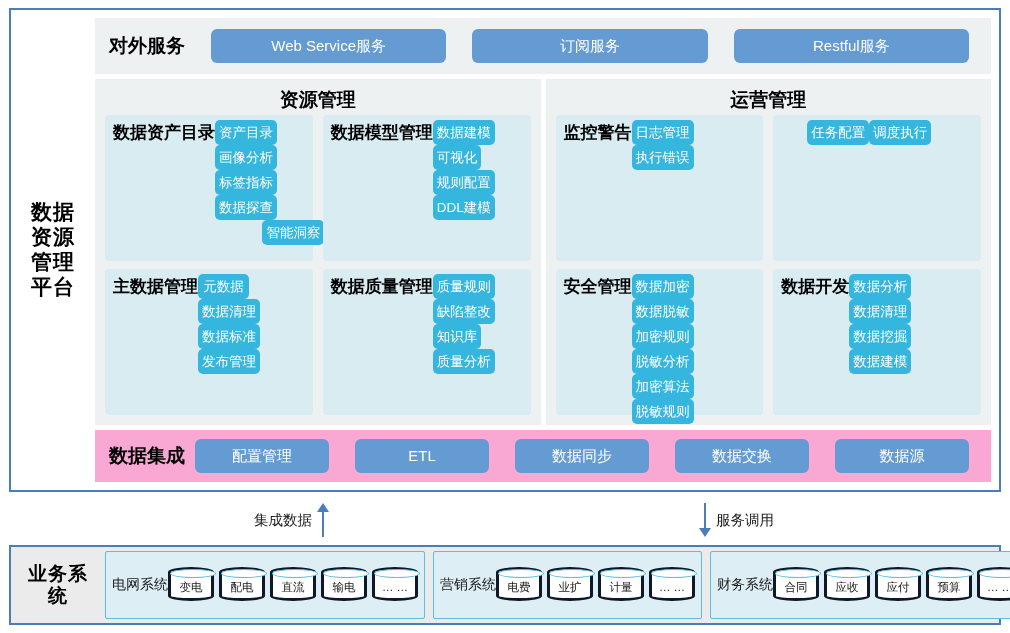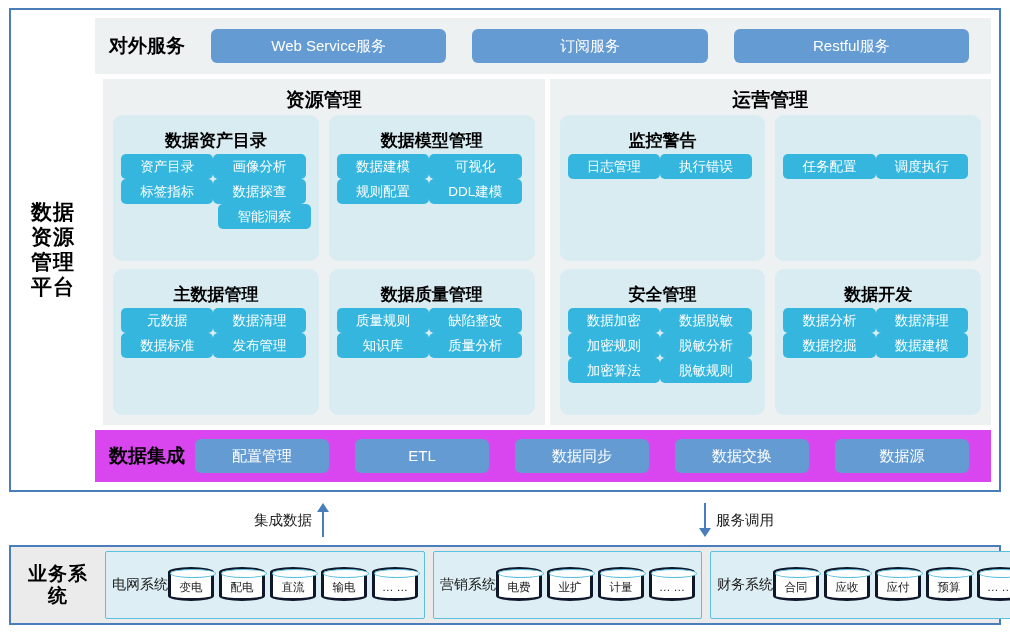--- a/index.html
+++ b/index.html
@@ -36,52 +36,52 @@
   }
   .svc-title{font-size:19px;font-weight:bold;color:#000;margin-right:26px;white-space:nowrap;}
   .svc-btns{flex:1;display:flex;align-items:center;gap:26px;padding-right:22px;}
   .btn-blue{
     background:#649bd2;color:#ffffff;border-radius:6px;
     font-size:15px;height:34px;line-height:34px;text-align:center;
     flex:1;white-space:nowrap;
   }
 
   
-  .mid{flex:1;display:flex;flex-direction:row;gap:5px;margin-top:5px;min-height:0;margin-left:8px;}
+  .mid{flex:1;display:flex;flex-direction:row;gap:5px;margin-top:5px;min-height:0;}
   .panel{
     background:#eef1f2;flex:1;display:flex;flex-direction:column;
     padding:6px 10px 10px 10px;box-sizing:border-box;min-width:0;
   }
   .panel-title{
     text-align:center;font-size:19px;font-weight:bold;color:#000;
     height:30px;line-height:30px;flex:0 0 30px;
   }
   .panel-rows{flex:1;display:flex;flex-direction:column;gap:8px;min-height:0;}
   .panel-row{flex:1;display:flex;flex-direction:row;gap:10px;min-height:0;}
 
   .group{
-    background:#d8ecf2;border-radius:9px;flex:1;min-width:0;
-    padding:13px 8px 8px 8px;box-sizing:border-box;
-    display:flex;flex-direction:column;
+    background:#d8ecf2;border-radius:4px;flex:1;min-width:0;
+    padding:5px 8px 8px 8px;box-sizing:border-box;
+    display:flex;flex-direction:row;
   }
   .group-title{
     text-align:center;font-size:17px;font-weight:bold;color:#000;
     height:26px;line-height:26px;flex:0 0 26px;white-space:nowrap;
   }
   .chips{display:flex;flex-wrap:wrap;align-content:flex-start;}
   .chip{
     background:#35b6de;color:#ffffff;border-radius:5px;
     font-size:13.5px;height:25px;line-height:25px;text-align:center;
     box-sizing:border-box;padding:0 4px;white-space:nowrap;
     flex:0 0 calc(50% - 2.5px);
   }
 
   
   .int-bar{
-    background:#d946ef;height:52px;flex:0 0 52px;margin-top:5px;
+    background:#f9a8d4;height:52px;flex:0 0 52px;margin-top:5px;
     display:flex;align-items:center;padding-left:14px;box-sizing:border-box;justify-content:flex-end;
   }
   .int-title{font-size:19px;font-weight:bold;color:#000;margin-right:10px;white-space:nowrap;}
   .int-btns{flex:1;display:flex;align-items:center;gap:26px;padding-right:22px;}
 
   
   .band{
     position:absolute;left:9px;top:496px;width:992px;height:48px;
   }
   .conn{position:absolute;display:flex;align-items:center;gap:5px;}

